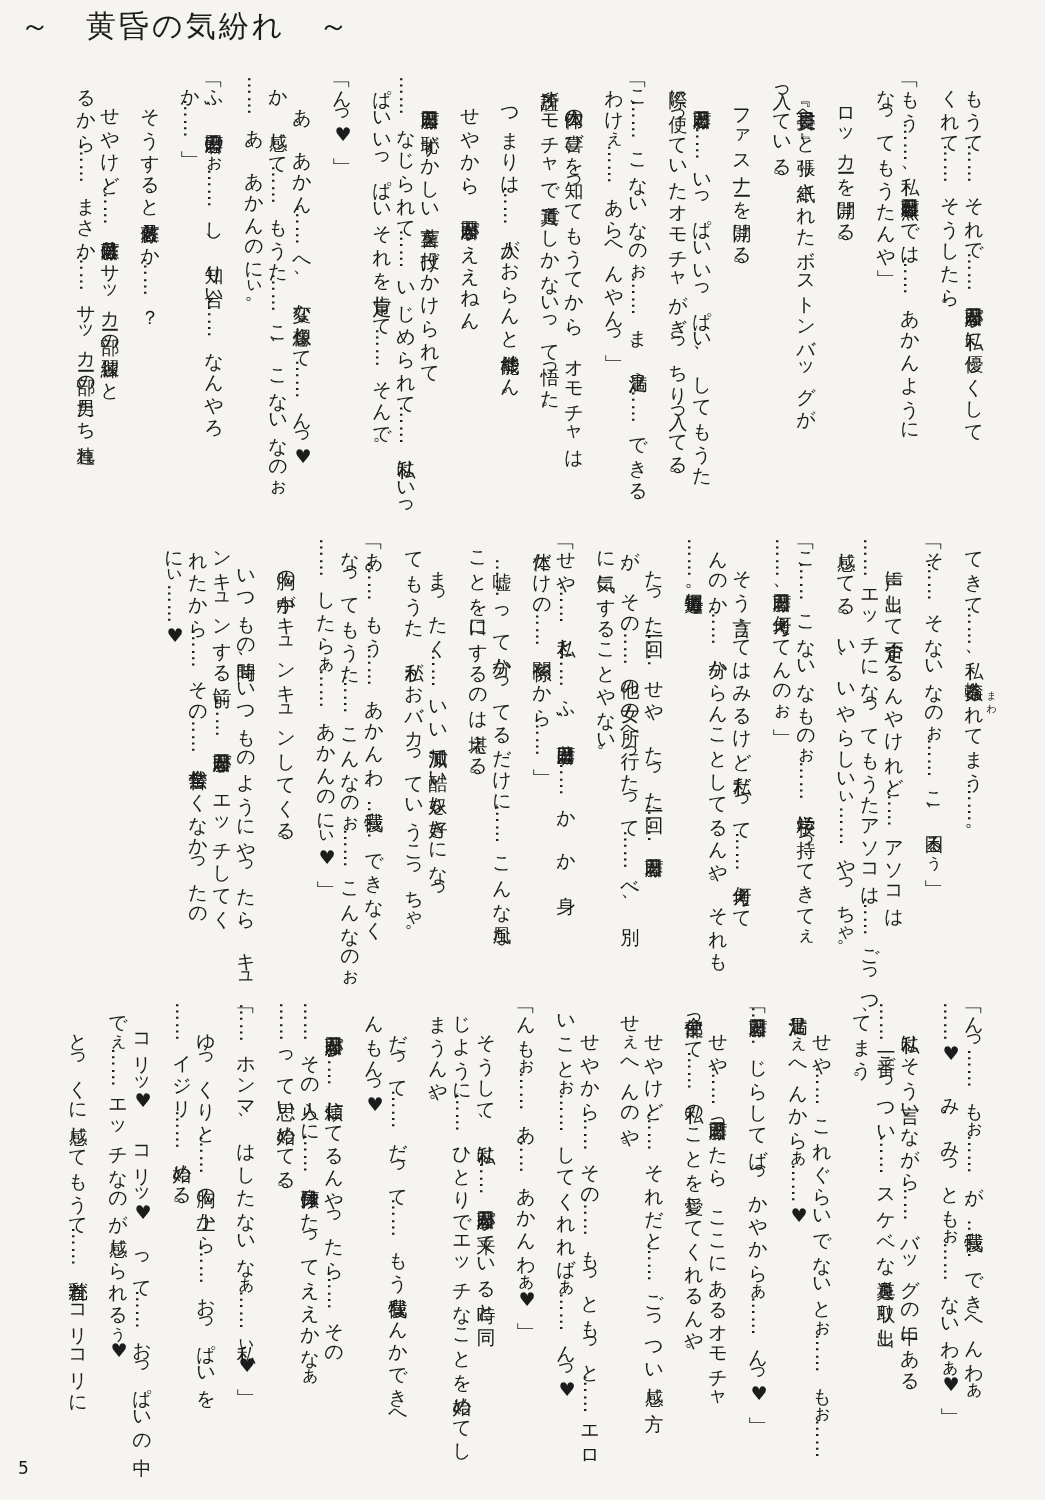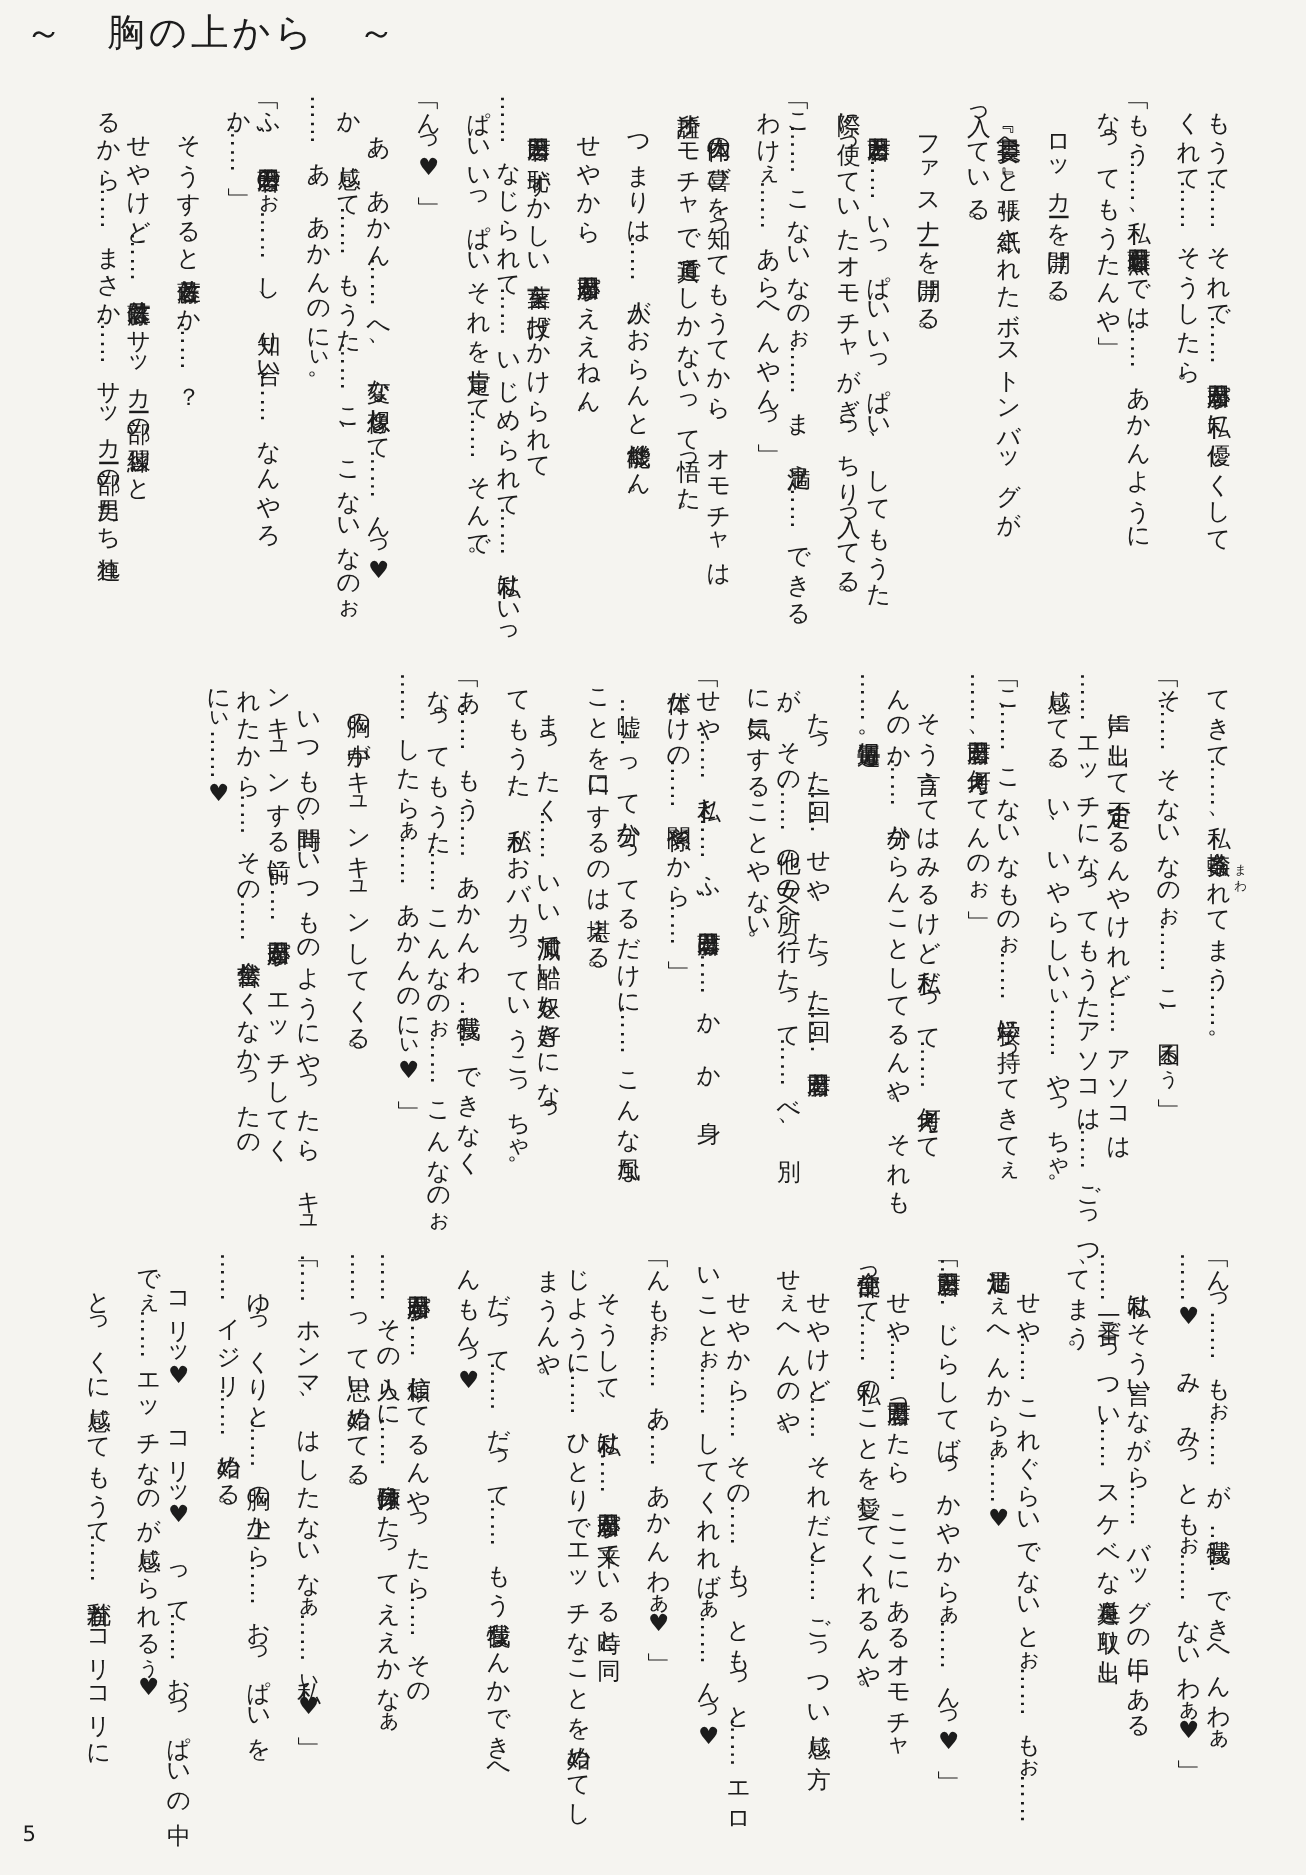--- a/index.html
+++ b/index.html
@@ -59,21 +59,21 @@
     left:18px;
     top:1458px;
     font-size:17px;
     color:#1c1c1c;
   }
 </style>
 </head>
 <body>
 
 <div class="page">
-  <h1 class="title">～　胸の上から　～</h1>
+  <h1 class="title">～　黄昏の気紛れ　～</h1>
 
   <div class="band" id="band-0">
       <div class="para">
         <span class="tline">もうて……それで……藤田君が私に優しくして</span>
         <span class="tline">くれて……そうしたら。</span>
       </div>
       <div class="para">
         <span class="tline">「もう……私、藤田君無しでは……あかんように</span>
         <span class="tline">なってもうたんや」</span>
       </div>

